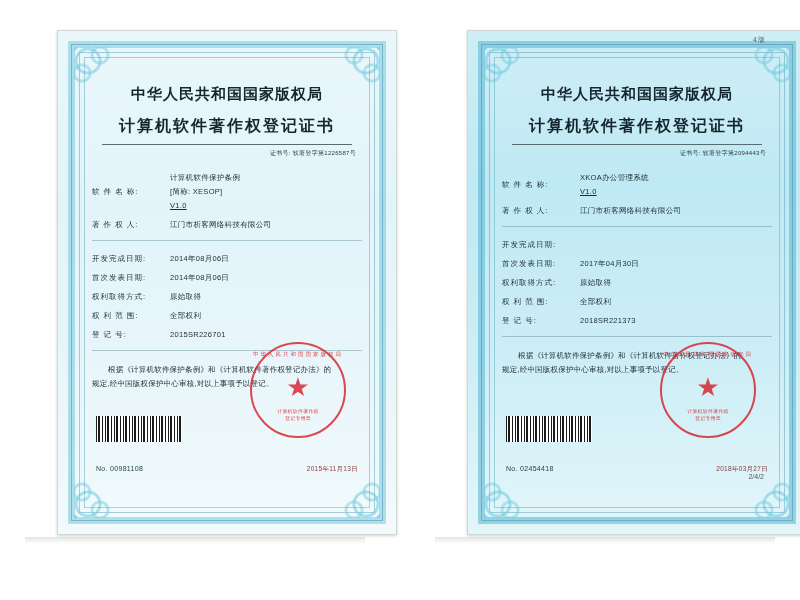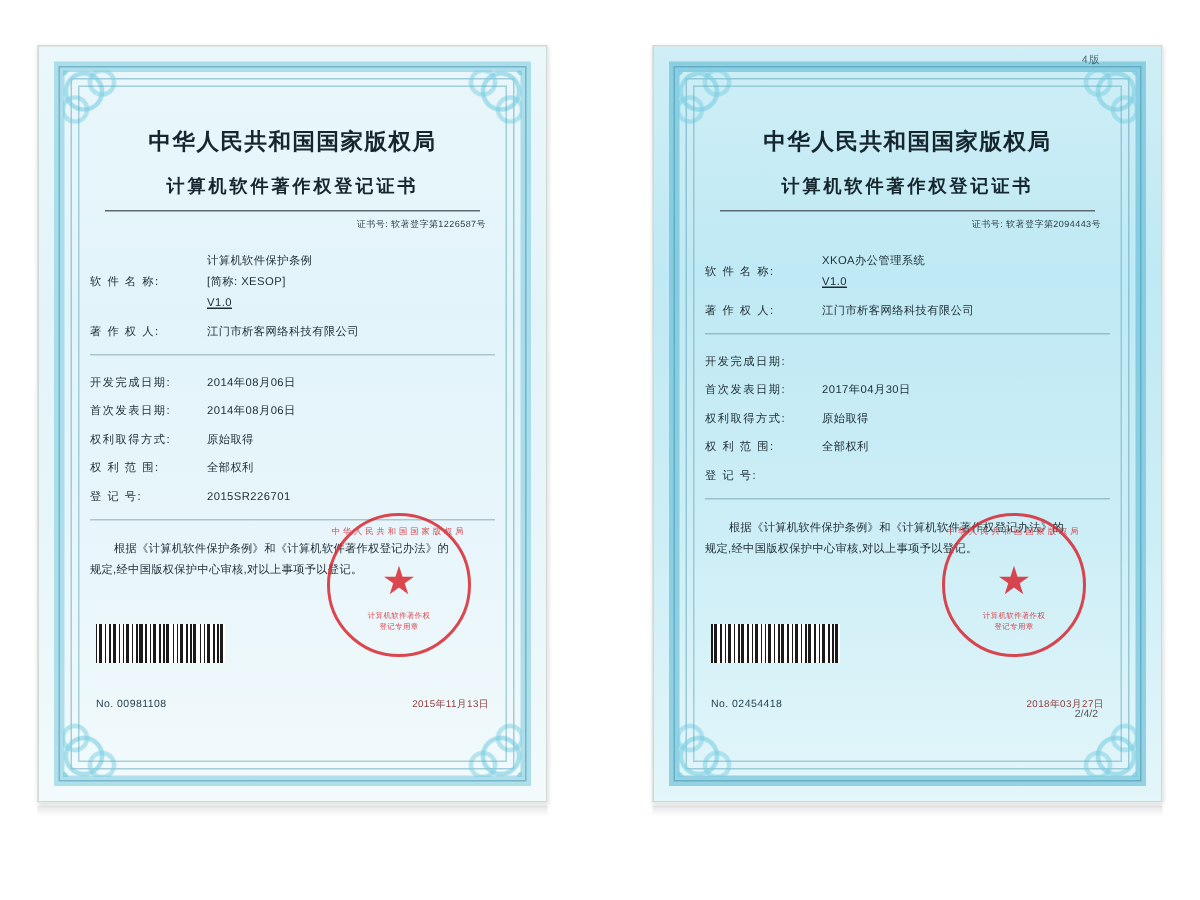--- a/index.html
+++ b/index.html
@@ -15,20 +15,21 @@
     position: relative;
     width: 800px;
     height: 600px;
     background: #ffffff;
   }
   .cert-wrap {
     position: absolute;
     top: 30px;
     width: 340px;
     height: 505px;
+    margin-left: 32px;
   }
   .cert-wrap.left  { left: 25px; }
   .cert-wrap.right { left: 435px; }
 
   .cert {
     position: relative;
     width: 100%;
     height: 100%;
     box-sizing: border-box;
     background:
@@ -90,21 +91,21 @@
   .title-main {
     text-align: center;
     font-size: 15px;
     font-weight: bold;
     color: #16262e;
     letter-spacing: 1px;
     margin-top: 18px;
   }
   .title-sub {
     text-align: center;
-    font-size: 12px;
+    font-size: 16px;
     font-weight: bold;
     color: #16262e;
     letter-spacing: 2px;
     margin-top: 12px;
   }
   .title-rule {
     height: 1px;
     background: #5a6a70;
     margin: 7px 10px 0 10px;
   }
@@ -388,20 +389,21 @@
           <div class="frow">
             <div class="flabel">权利取得方式:</div>
             <div class="fvalue">原始取得</div>
           </div>
           <div class="frow">
             <div class="flabel">权 利 范 围:</div>
             <div class="fvalue">全部权利</div>
           </div>
           <div class="frow">
             <div class="flabel">登  记  号:</div>
+            <div class="fvalue">2018SR221373</div>
           </div>
         </div>
 
         <div class="sep"></div>
 
         <div class="body-text">
           <span>根据《计算机软件保护条例》和《计算机软件著作权登记办法》的</span>
           <span class="l2">规定,经中国版权保护中心审核,对以上事项予以登记。</span>
         </div>
 

